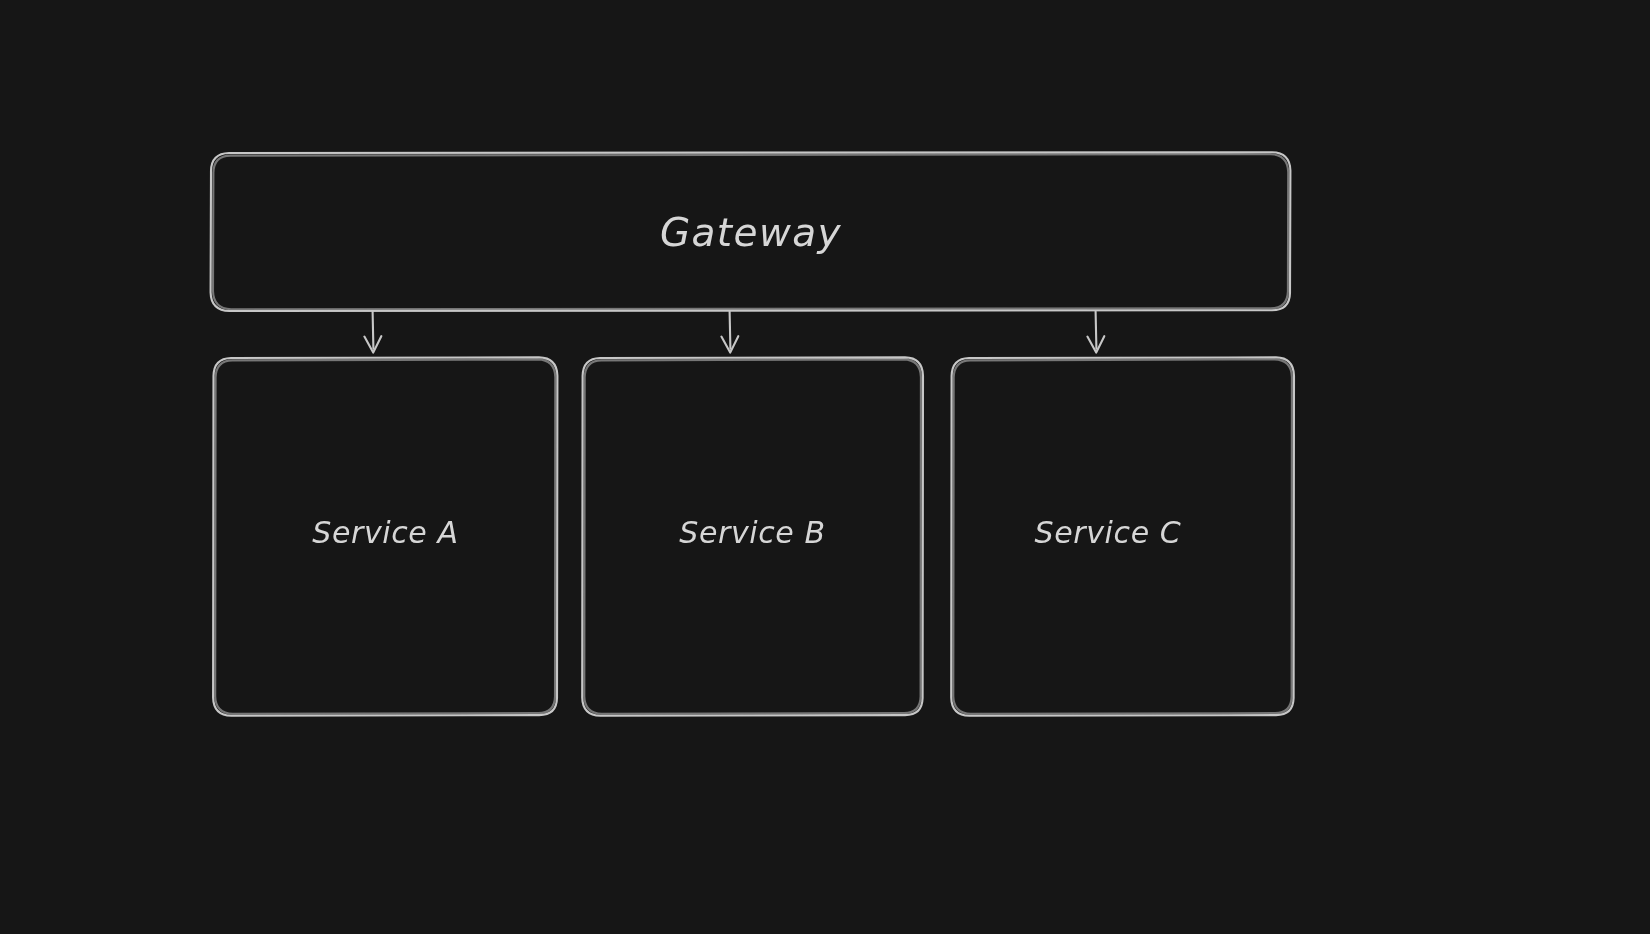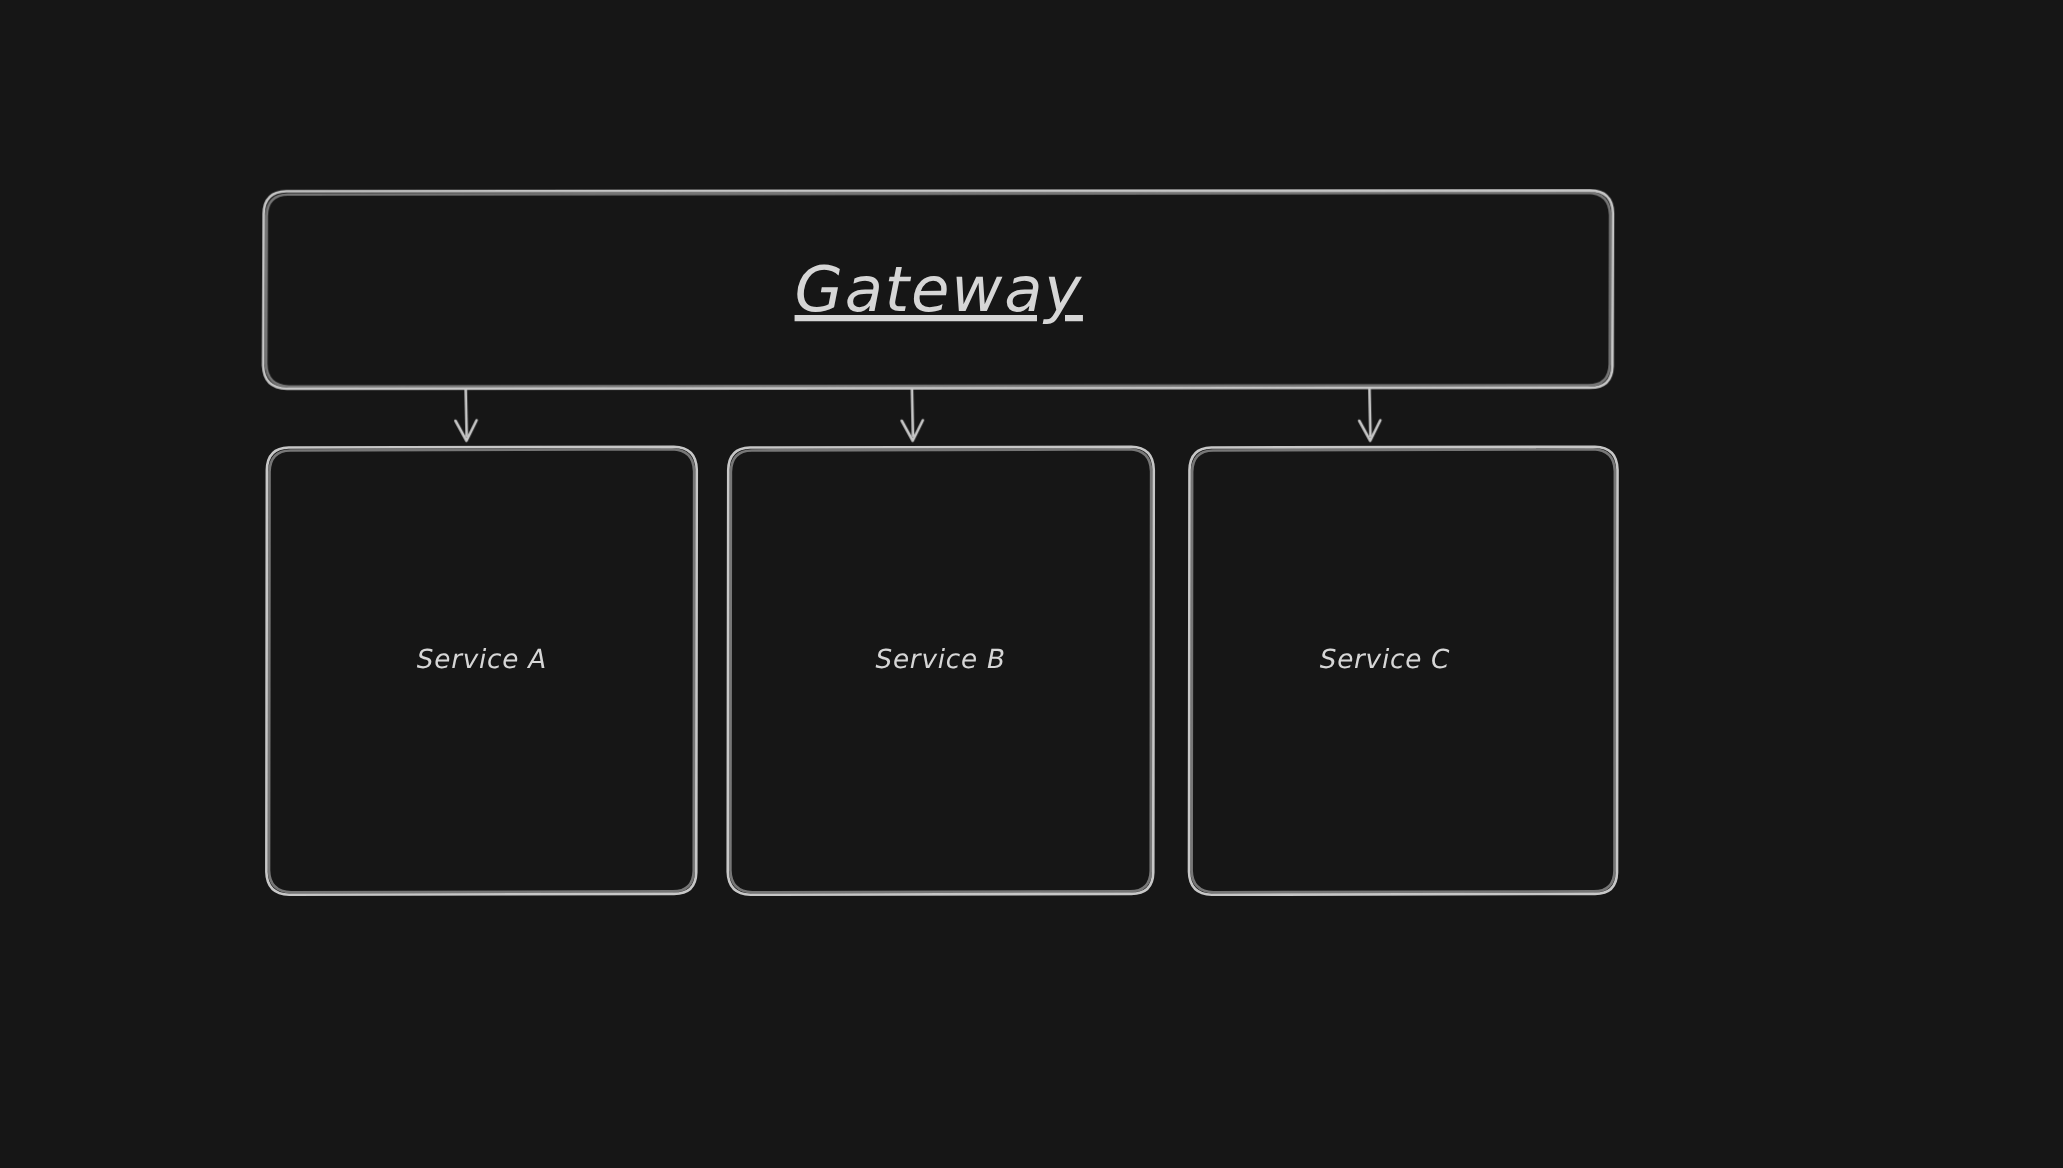--- a/index.html
+++ b/index.html
@@ -47,29 +47,28 @@
     font-weight: 400;
     letter-spacing: 0.6px;
     white-space: nowrap;
     user-select: none;
   }
 
   #gateway-node { left: 210px; top: 152px; width: 1082px; height: 160px; }
   #gateway-node .node-label {
     top: 50%;
     transform: translateY(-50%);
-    font-size: 50px;
+    font-size: 39px;
     letter-spacing: 1.4px;
-    text-decoration: underline;
   }
 
   .service-node { top: 357px; height: 359px; }
   .service-node .node-label {
     top: 158px;
-    font-size: 21px;
+    font-size: 30px;
   }
   #service-a-node { left: 213px; width: 345px; }
   #service-b-node { left: 582px; width: 341px; border-radius: 17px; }
   #service-c-node { left: 951px; width: 314px; }
 
   .edge-hit {
     position: absolute;
     width: 26px;
     height: 52px;
     background: transparent;

